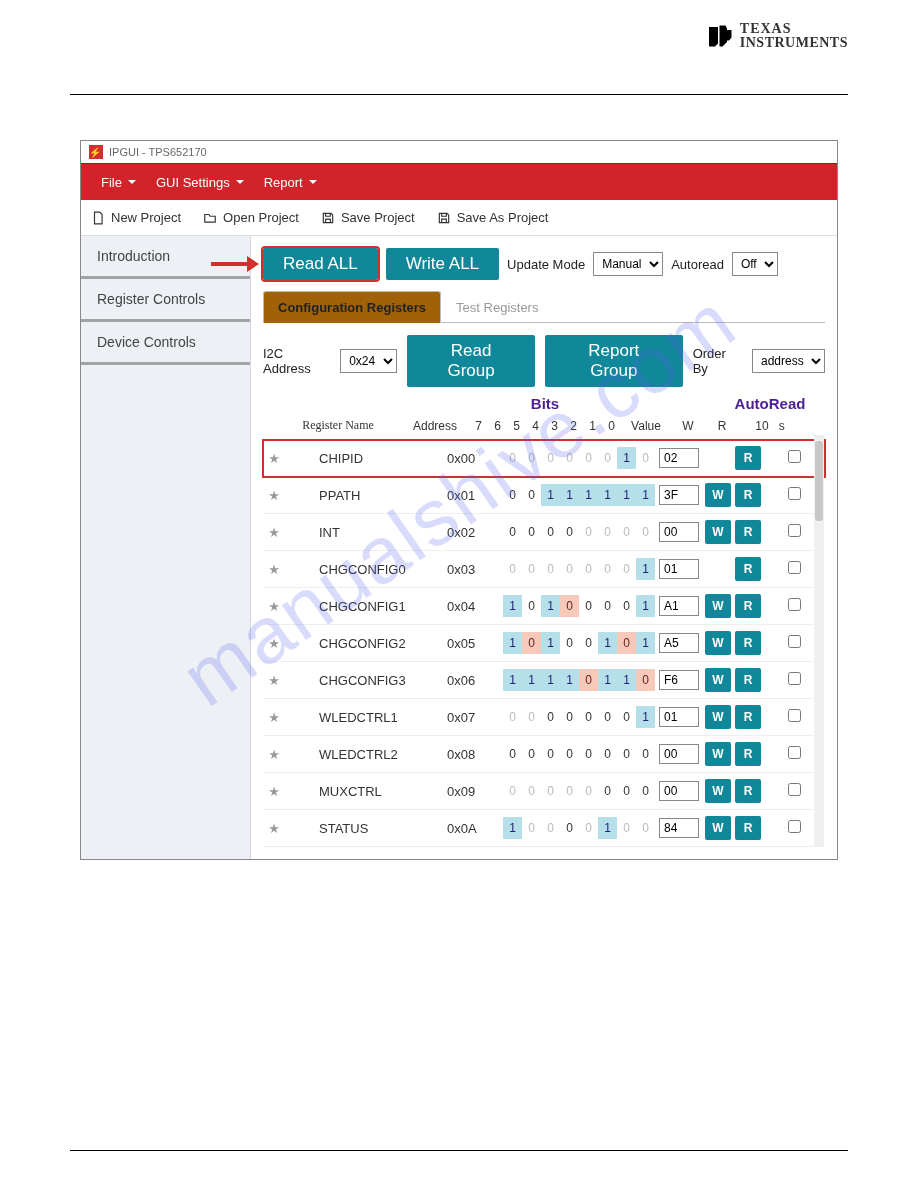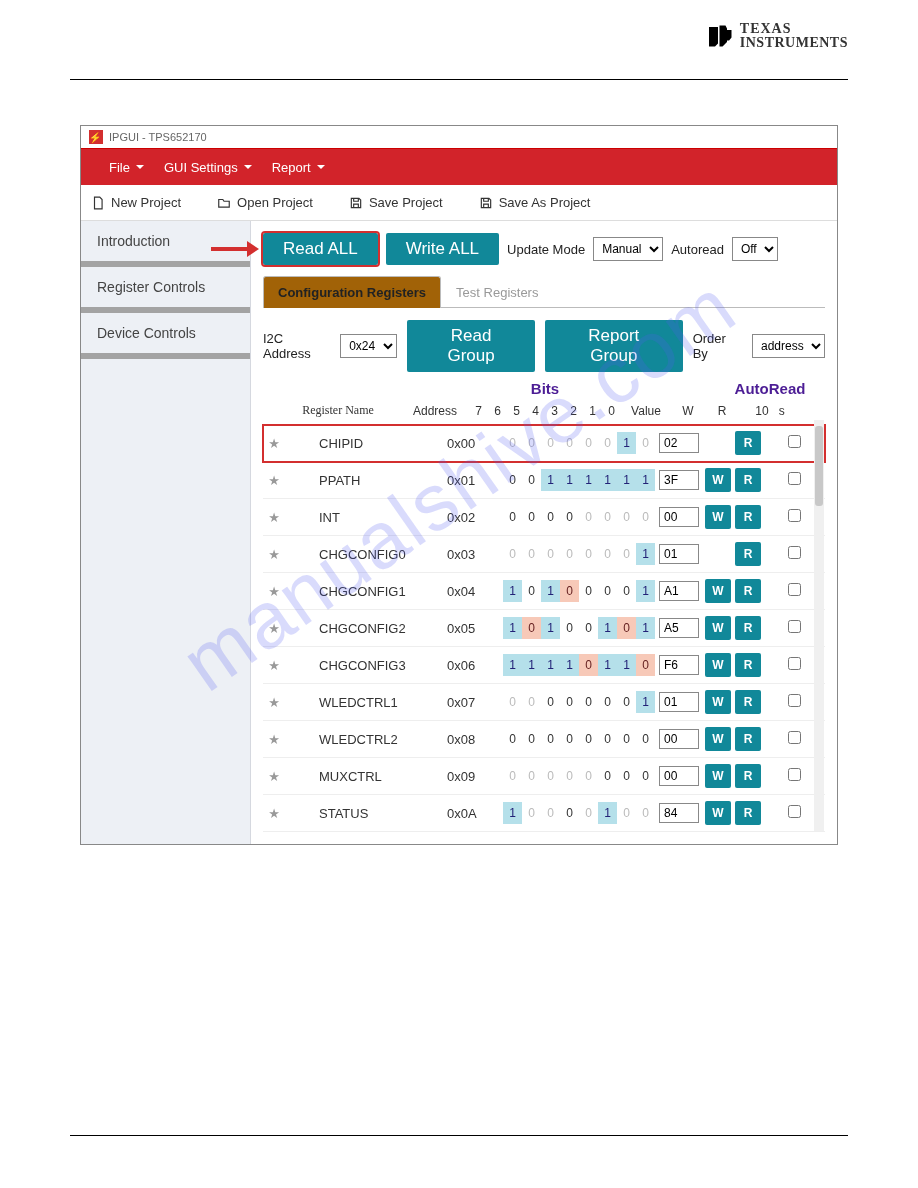--- a/index.html
+++ b/index.html
@@ -7,21 +7,21 @@
     font-family: "Segoe UI", Arial, sans-serif;
     font-size: 13px;
     color: #333;
     background: #fff;
     width: 918px;
     position: relative;
   }
 
   .page-header {
     position: relative;
-    height: 80px;
+    height: 95px;
     border-bottom: 1.5px solid #000;
     margin: 0 70px;
   }
   .ti-logo {
     position: absolute;
     right: 0;
     top: 22px;
     display: flex;
     align-items: center;
     gap: 4px;
@@ -57,21 +57,21 @@
     display: inline-flex;
     align-items: center;
     justify-content: center;
     color: #fff;
     font-size: 10px;
     font-weight: bold;
   }
   .menu-bar {
     background: #d2232a;
     color: #fff;
-    padding: 0 18px;
+    padding: 0 10px;
     display: flex;
     align-items: center;
     height: 36px;
   }
   .menu-item {
     padding: 0 10px;
     font-size: 13px;
     display: flex;
     align-items: center;
     gap: 6px;
@@ -83,21 +83,21 @@
     border: 4px solid transparent;
     border-top-color: #fff;
     margin-top: 4px;
   }
   .toolbar {
     background: #fff;
     border-bottom: 1px solid #ddd;
     padding: 8px 6px;
     display: flex;
     align-items: center;
-    gap: 28px;
+    gap: 14px;
   }
   .tool-btn {
     font-size: 13px;
     color: #333;
     display: flex;
     align-items: center;
     gap: 6px;
     cursor: pointer;
     padding: 2px 4px;
   }
@@ -106,21 +106,21 @@
   .body-layout { display: flex; min-height: 540px; }
   .sidebar {
     width: 180px;
     background: #edf0f5;
     border-right: 1px solid #d5d8df;
   }
   .sidebar-item {
     padding: 12px 16px;
     font-size: 14px;
     color: #444;
-    border-bottom: 6px solid #a3a3a3;
+    border-bottom: 3px solid #a3a3a3;
     cursor: pointer;
   }
   .sidebar-item.active {
     background: #fff;
     border-left: 3px solid #333;
     padding-left: 13px;
     font-weight: 500;
   }
 
   .content {

